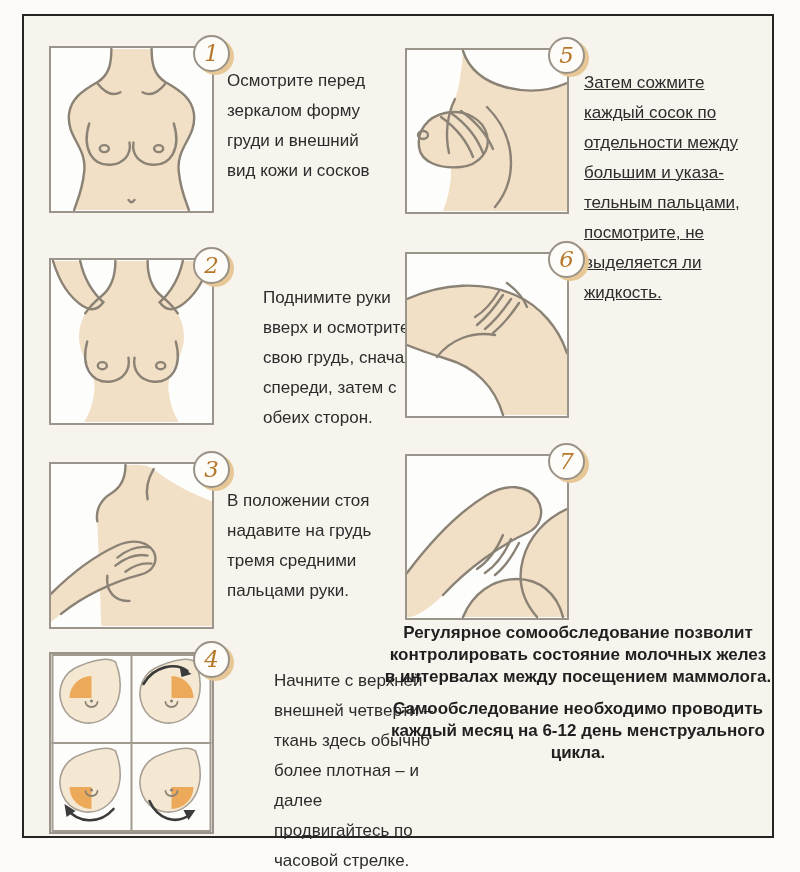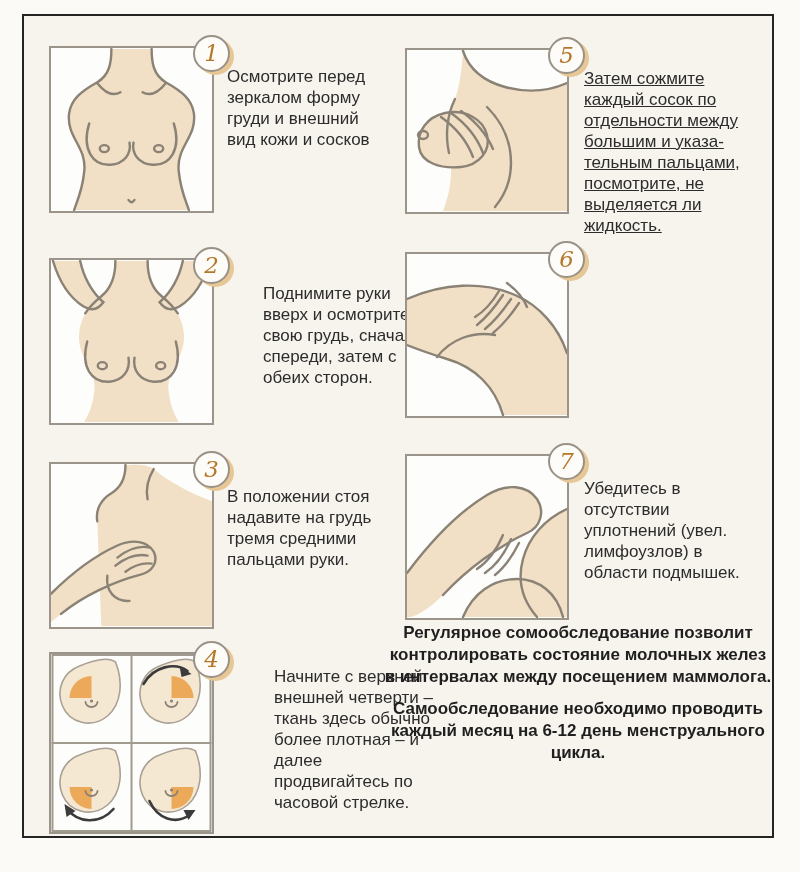--- a/index.html
+++ b/index.html
@@ -14,21 +14,21 @@
   .griddrop{fill:#f5e8d3;stroke:#a8a094;stroke-width:1.6;}
   .wedge{fill:#eda95a;}
   .arrow{fill:none;stroke:#3b3b3b;stroke-width:2.6;stroke-linecap:round;}
   .arrowhead{fill:#3b3b3b;}
   .gridline{stroke:#a19a8f;stroke-width:2;fill:none;}
   .badge{position:absolute;top:-13px;right:-18px;width:33px;height:33px;border-radius:50%;
          background:#fdfcf9;border:2px solid #9a9287;box-shadow:4px 3px 0 #e6c795;
          display:flex;align-items:center;justify-content:center;z-index:3;}
   .badge-num{font-family:"DejaVu Serif",serif;font-style:italic;font-size:23px;
              color:#b5782a;line-height:1;}
-  .steptext{position:absolute;font-size:17px;line-height:21px;color:#2c2c2c;}
+  .steptext{position:absolute;font-size:17px;line-height:30px;color:#2c2c2c;}
   .footer{position:absolute;left:360px;top:606px;width:388px;text-align:center;
           font-weight:bold;font-size:17px;line-height:22px;color:#1f1f1f;}
   .footer p{margin:0 0 10px 0;}
 </style>
 </head>
 <body>
 
 <div class="canvas">
  <div class="frame">
 
@@ -193,21 +193,20 @@
         <path d="M56,160 C66,136 86,122 110,122 C132,122 150,136 156,160"></path>
         <path d="M96,78 C90,92 82,104 70,112"></path>
         <path d="M104,82 C98,96 90,108 78,116"></path>
         <path d="M112,86 C106,98 98,110 88,118"></path>
       </g>
     </svg>
     <span class="badge">
       <span class="badge-num">7</span>
     </span>
   </div>
-  <div class="steptext" style="left:560px;top:462px;width:178px;">Убедитесь в отсутствии уплотнений (увел. лимфоузлов) в области подмышек.</div>
 
   <div class="footer">
     <p>Регулярное сомообследование позволит контролировать состояние молочных желез в интервалах между посещением маммолога.</p>
     <p>Самообследование необходимо проводить каждый месяц на 6-12 день менструального цикла.</p>
   </div>
 
  </div>
 </div>
 
 </body></html>

